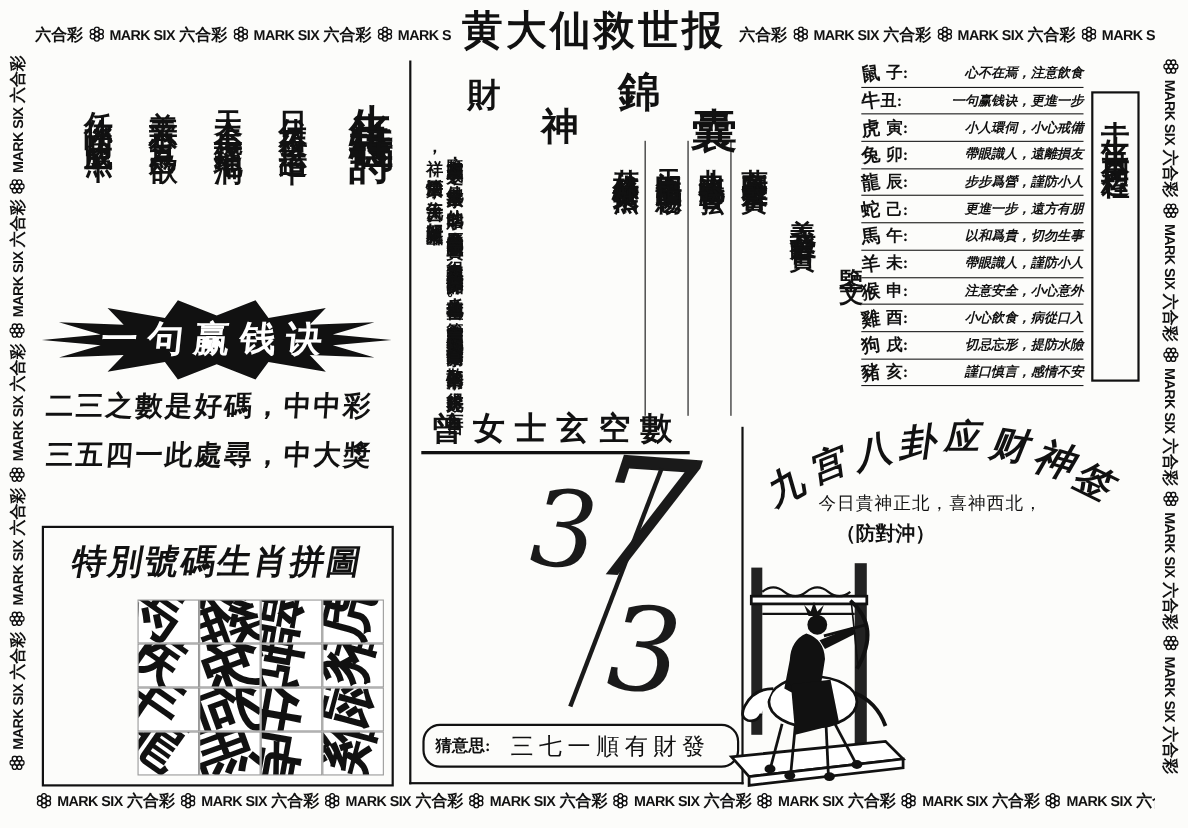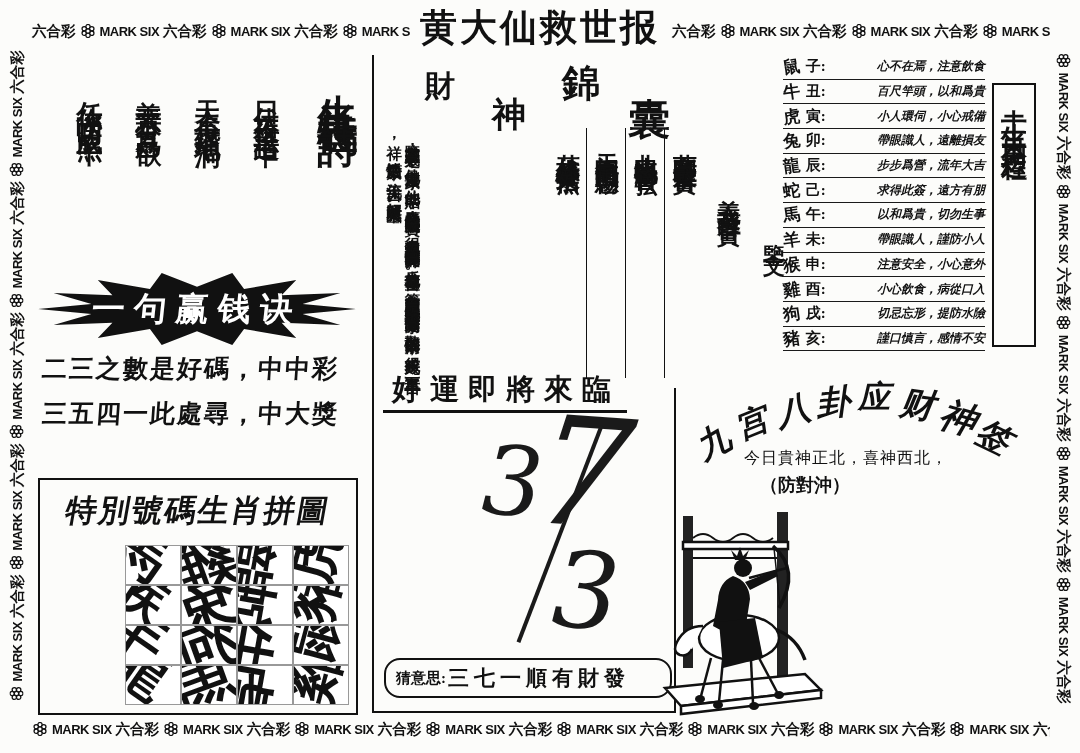--- a/index.html
+++ b/index.html
@@ -59,21 +59,21 @@
   .xk-rule{position:absolute;left:383px;top:410px;width:244px;height:3px;background:#111;}
   .xk-fig{position:absolute;left:440px;top:412px;width:230px;height:245px;}
   .xk-fig .d{position:absolute;font-family:"DejaVu Serif",serif;color:#1a1a1a;}
   .d3a{left:42px;top:14px;font-size:96px;transform:rotate(6deg) skewX(-8deg);}
   .d7{left:96px;top:-26px;font-size:150px;transform:rotate(4deg) skewX(-14deg);}
   .d3b{left:112px;top:118px;font-size:106px;transform:rotate(6deg) skewX(-8deg);}
   .d-slash{position:absolute;left:118px;top:6px;width:4px;height:232px;background:#1a1a1a;transform:rotate(21deg);}
   .guess-box{position:absolute;left:384px;top:658px;width:288px;height:40px;border:2px solid #111;border-radius:16px;
              box-sizing:border-box;display:flex;align-items:center;padding:0 10px;}
   .guess-label{font-size:15px;font-weight:700;}
-  .guess-text{font-size:21px;font-weight:700;letter-spacing:5px;margin-left:2px;transform:skewX(-4deeg);}
+  .guess-text{font-size:21px;font-weight:400;letter-spacing:5px;margin-left:18px;transform:skewX(-4deeg);}
   
   .ztable{position:absolute;left:783px;top:55px;width:202px;}
   .zrow{display:flex;align-items:center;height:23.7px;border-bottom:1.4px solid #1a1a1a;}
   .zicon{width:30px;font-size:17px;font-weight:900;transform:rotate(-8deg);}
   .zbranch{width:36px;font-size:15px;font-weight:700;}
   .ztext{flex:1;font-size:12px;font-style:italic;font-weight:600;white-space:nowrap;margin-left:44px;}
   .ztitle-box{position:absolute;left:992px;top:83px;width:44px;height:264px;border:2px solid #111;box-sizing:border-box;
               display:flex;justify-content:center;}
   .ztitle{writing-mode:vertical-rl;font-size:26px;font-weight:700;letter-spacing:7px;margin-top:4px;}
   .arc{position:absolute;left:688px;top:380px;width:316px;height:92px;}
@@ -427,21 +427,21 @@
   <span class="fchar fc3">囊</span>
 
   <div class="jw-block">
     <div class="jw-label">鑒文</div>
     <div class="jw-head">義之會群賢</div>
     <div style="display:contents"><div class="pcol">蘭亭雅會衆群賢</div><div class="pcol">曲水流暢會管弦</div><div class="pcol">天朗氣清風惠暢</div><div class="pcol">茂林修竹樂怡然</div></div>
   </div>
 
   <div class="explain">鑒文寫的是王羲之，他是書法家，他的字貼，爲歷代郎野收藏的至寶，很多皇帝甚至用王羲之的字作爲葬品，后人尊他爲書聖。簽文寫的是王羲之在三月三日與一衆好友在會稽山之蘭亭，散聚的情景。求得此簽，百事吉祥，快活願景，流年大吉，好運即將來臨。</div>
 
-  <div class="xk-title">好運即將來臨</div>
+  <div class="xk-title">曾女士玄空數</div>
   <div class="xk-rule"></div>
 
   <div class="xk-fig">
     <span class="d d3a">3</span>
     <span class="d d7">7</span>
     <span class="d d3b">3</span>
     <span class="d-slash"></span>
   </div>
 
   <div class="guess-box">
@@ -451,41 +451,41 @@
 
   <div class="ztable">
       <div class="zrow">
         <span class="zicon">鼠</span>
         <span class="zbranch">子:</span>
         <span class="ztext">心不在焉，注意飲食</span>
       </div>
       <div class="zrow">
         <span class="zicon">牛</span>
         <span class="zbranch">丑:</span>
-        <span class="ztext">百尺竿頭，以和爲貴</span>
+        <span class="ztext">一句赢钱诀，更進一步</span>
       </div>
       <div class="zrow">
         <span class="zicon">虎</span>
         <span class="zbranch">寅:</span>
         <span class="ztext">小人環伺，小心戒備</span>
       </div>
       <div class="zrow">
         <span class="zicon">兔</span>
         <span class="zbranch">卯:</span>
         <span class="ztext">帶眼識人，遠離損友</span>
       </div>
       <div class="zrow">
         <span class="zicon">龍</span>
         <span class="zbranch">辰:</span>
-        <span class="ztext">步步爲營，流年大吉</span>
+        <span class="ztext">步步爲營，謹防小人</span>
       </div>
       <div class="zrow">
         <span class="zicon">蛇</span>
         <span class="zbranch">己:</span>
-        <span class="ztext">求得此簽，遠方有朋</span>
+        <span class="ztext">更進一步，遠方有朋</span>
       </div>
       <div class="zrow">
         <span class="zicon">馬</span>
         <span class="zbranch">午:</span>
         <span class="ztext">以和爲貴，切勿生事</span>
       </div>
       <div class="zrow">
         <span class="zicon">羊</span>
         <span class="zbranch">未:</span>
         <span class="ztext">帶眼識人，謹防小人</span>

